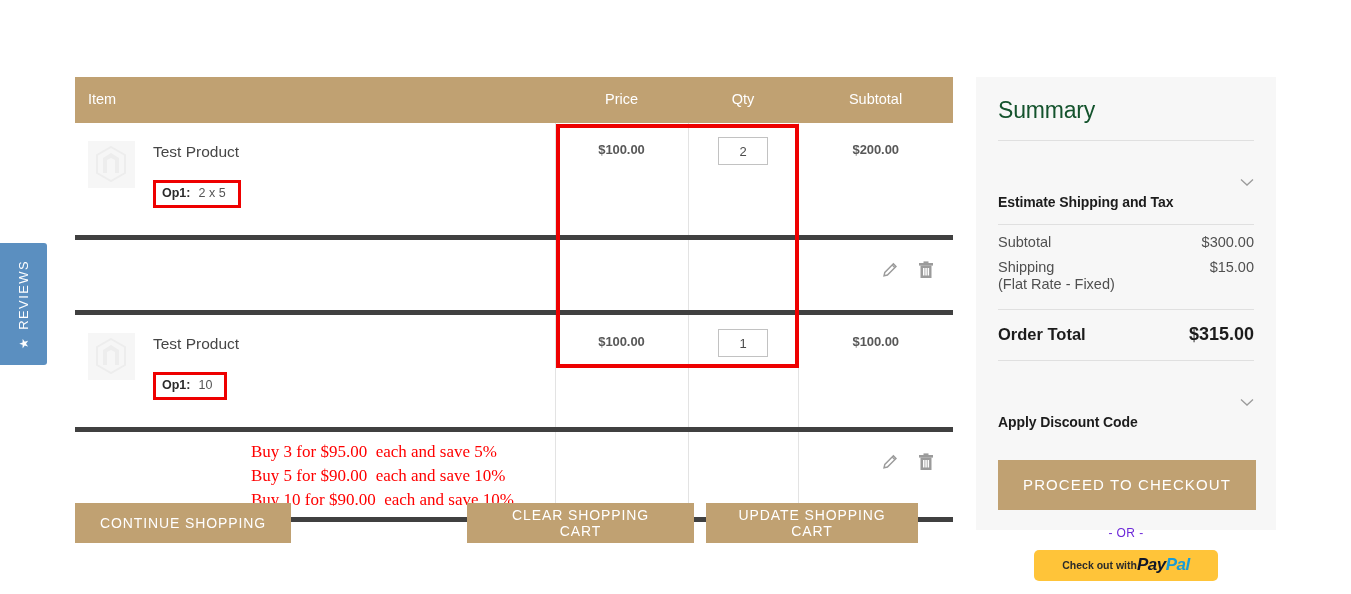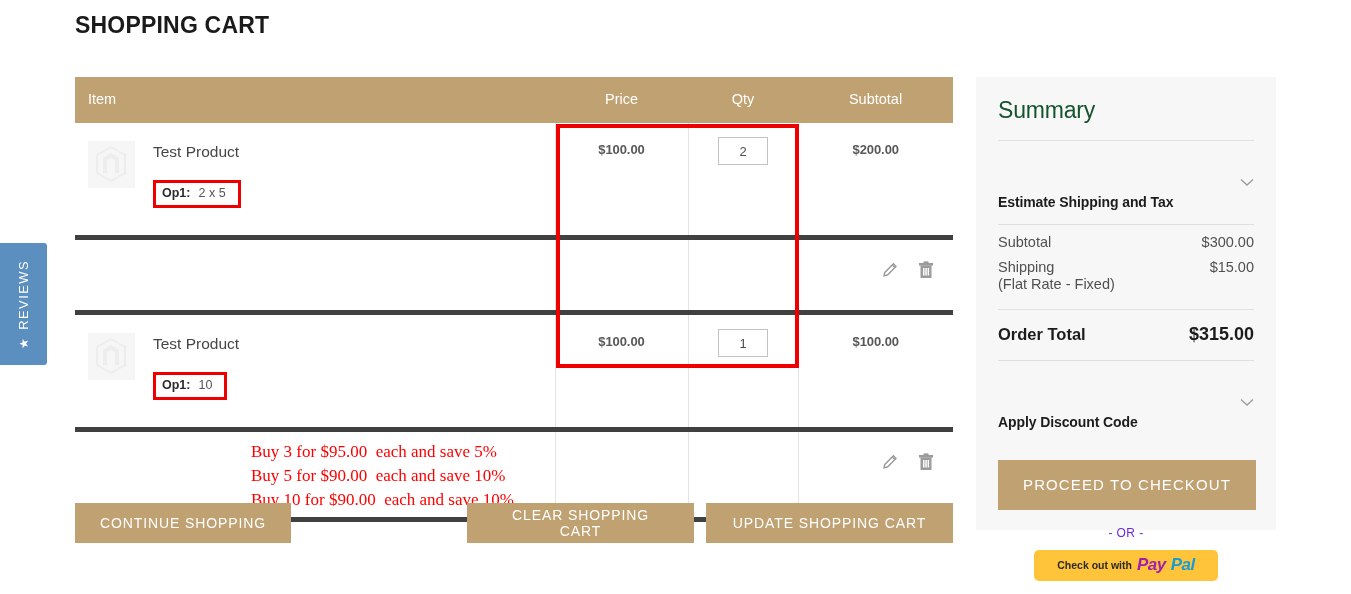--- a/index.html
+++ b/index.html
@@ -192,21 +192,21 @@
     font-family: "Liberation Sans", sans-serif;
     font-size: 14px;
     letter-spacing: 0.9px;
     height: 40px;
     cursor: pointer;
     padding: 0 22px;
     text-transform: uppercase;
   }
   #btn-continue { left: 75px;  top: 503px; width: 216px; }
   #btn-clear    { left: 467px; top: 503px; width: 227px; }
-  #btn-update   { left: 706px; top: 503px; width: 247px; }
+  #btn-update   { left: 706px; top: 503px; width: 212px; }
 
   
   #summary {
     position: absolute;
     left: 976px;
     top: 77px;
     width: 300px;
     height: 453px;
     background: #f7f7f7;
     box-sizing: border-box;
@@ -281,38 +281,36 @@
     margin: 10px auto 0 auto;
     width: 184px;
     height: 31px;
     background: #ffc439;
     border: none;
     border-radius: 5px;
     cursor: pointer;
     display: flex;
     align-items: center;
     justify-content: center;
-    gap: 5px;
     padding: 0;
   }
   #paypal-btn .pp-text {
     font-family: "Liberation Sans", sans-serif;
     font-size: 10.5px;
     color: #2b2b2b;
     font-weight: bold;
   }
-  #paypal-btn .pp-pay { font-size: 17px; font-weight: bold; color: #a21caf; font-style: italic; letter-spacing: -0.5px; }
+  #paypal-btn .pp-pay { font-size: 17px; font-weight: bold; color: #0f172a; font-style: italic; letter-spacing: -0.5px; }
   #paypal-btn .pp-pal { font-size: 17px; font-weight: bold; color: #179bd7; font-style: italic; letter-spacing: -0.5px; }
 </style>
 </head>
 <body>
 
 <div id="page">
 
-  <div id="page-title">SHOPPING CART</div>
 
   <table id="cart-table">
     <colgroup>
       <col class="col-item">
         <col class="col-price">
         <col class="col-qty">
         <col class="col-sub">
     </colgroup>
     <thead>
       <tr>

